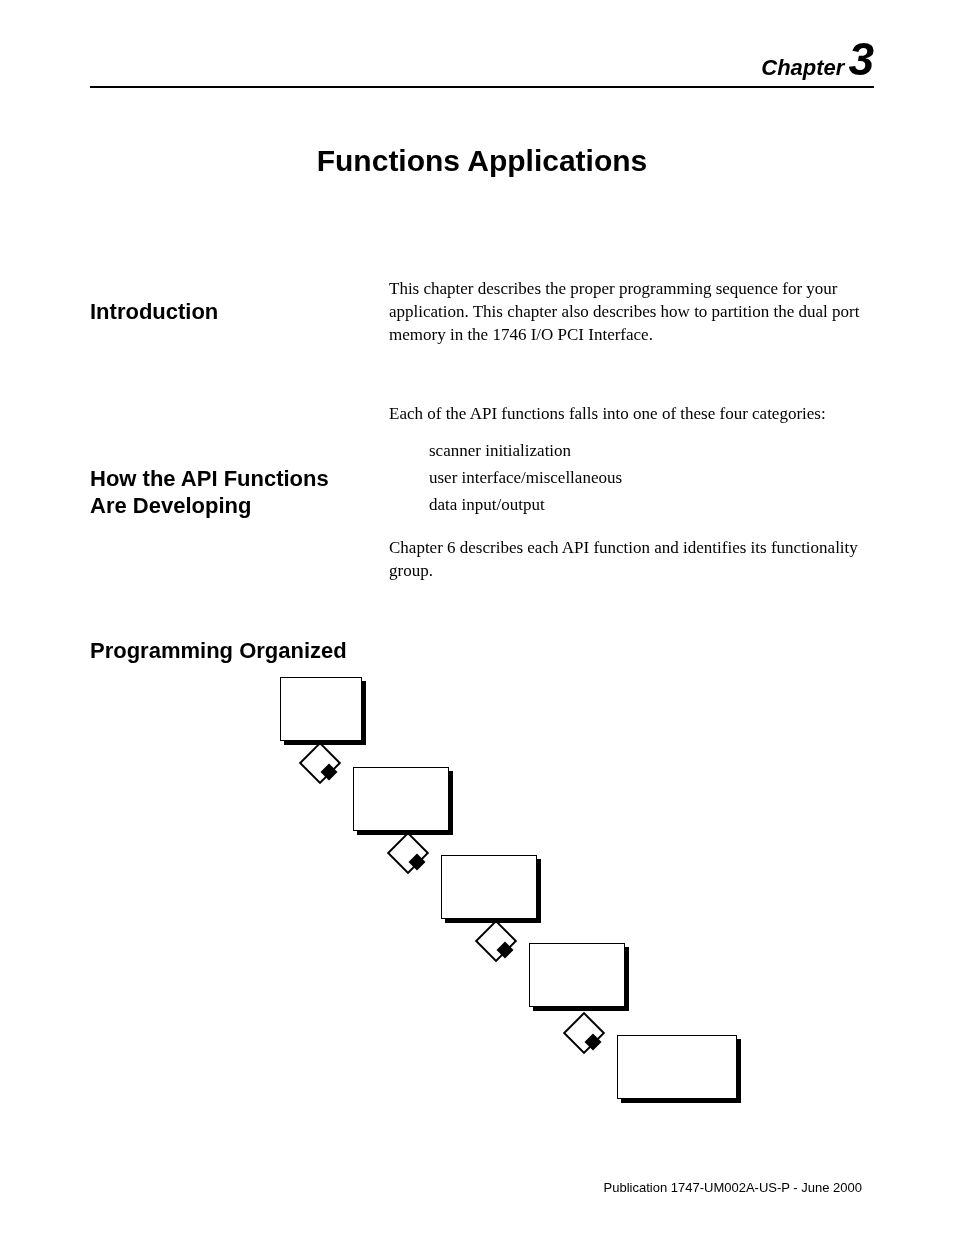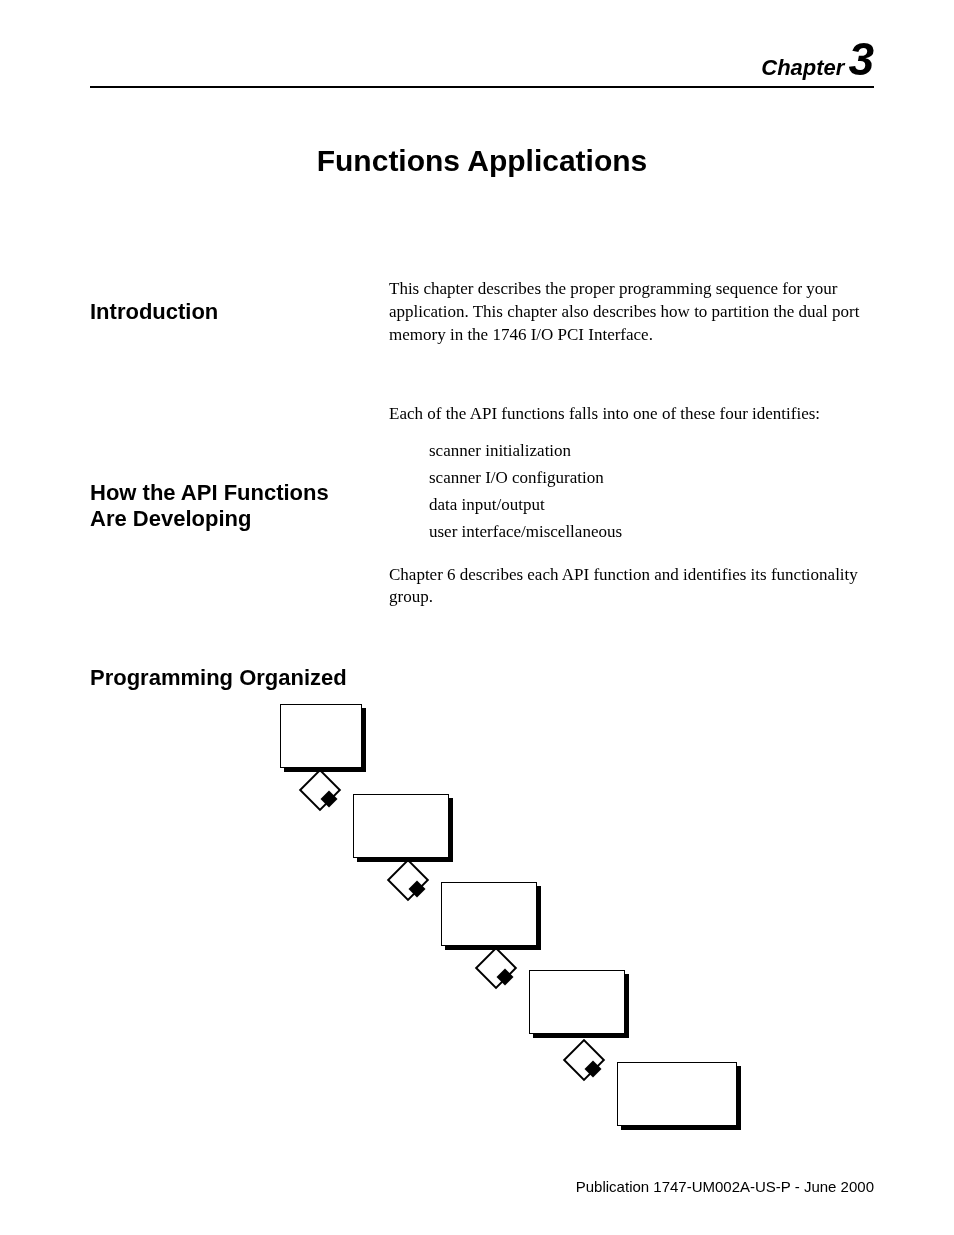--- a/index.html
+++ b/index.html
@@ -121,22 +121,22 @@
     height: 12px;
     background: #000;
     position: absolute;
     transform: rotate(45deg);
     top: 18px;
     left: 18px;
   }
   .footer {
     position: absolute;
     bottom: 40px;
-    right: 80px;
-    font-size: 15px;
+    right: 92px;
+    font-size: 13px;
     font-family: Arial, Helvetica, sans-serif;
   }
 </style>
 </head>
 <body>
 
 <div class="page">
 
   <div class="chapter-header">
     <span class="chapter-word">Chapter</span><span class="chapter-num">3</span>
@@ -146,26 +146,25 @@
   <div class="page-title">Functions Applications</div>
 
   <div class="section">
     <div class="section-heading">Introduction</div>
     <div class="section-body">This chapter describes the proper programming sequence for your application. This chapter also describes how to partition the dual port memory in the 1746 I/O PCI Interface.</div>
   </div>
 
   <div class="section">
     <div class="section-heading">How the API Functions Are Developing</div>
     <div class="section-body">
-      <div>Each of the API functions falls into one of these four identifies:</div>
+      <div>Each of the API functions falls into one of these four categories:</div>
       <ul class="bullet-list">
         <li>scanner initialization</li>
-        <li>scanner I/O configuration</li>
+        <li>user interface/miscellaneous</li>
         <li>data input/output</li>
-        <li>user interface/miscellaneous</li>
       </ul>
       <div>Chapter 6 describes each API function and identifies its functionality group.</div>
     </div>
   </div>
 
   <div class="section" style="margin-bottom:0">
     <div class="section-heading">Programming Organized</div>
   </div>
 
   <div class="diagram">

